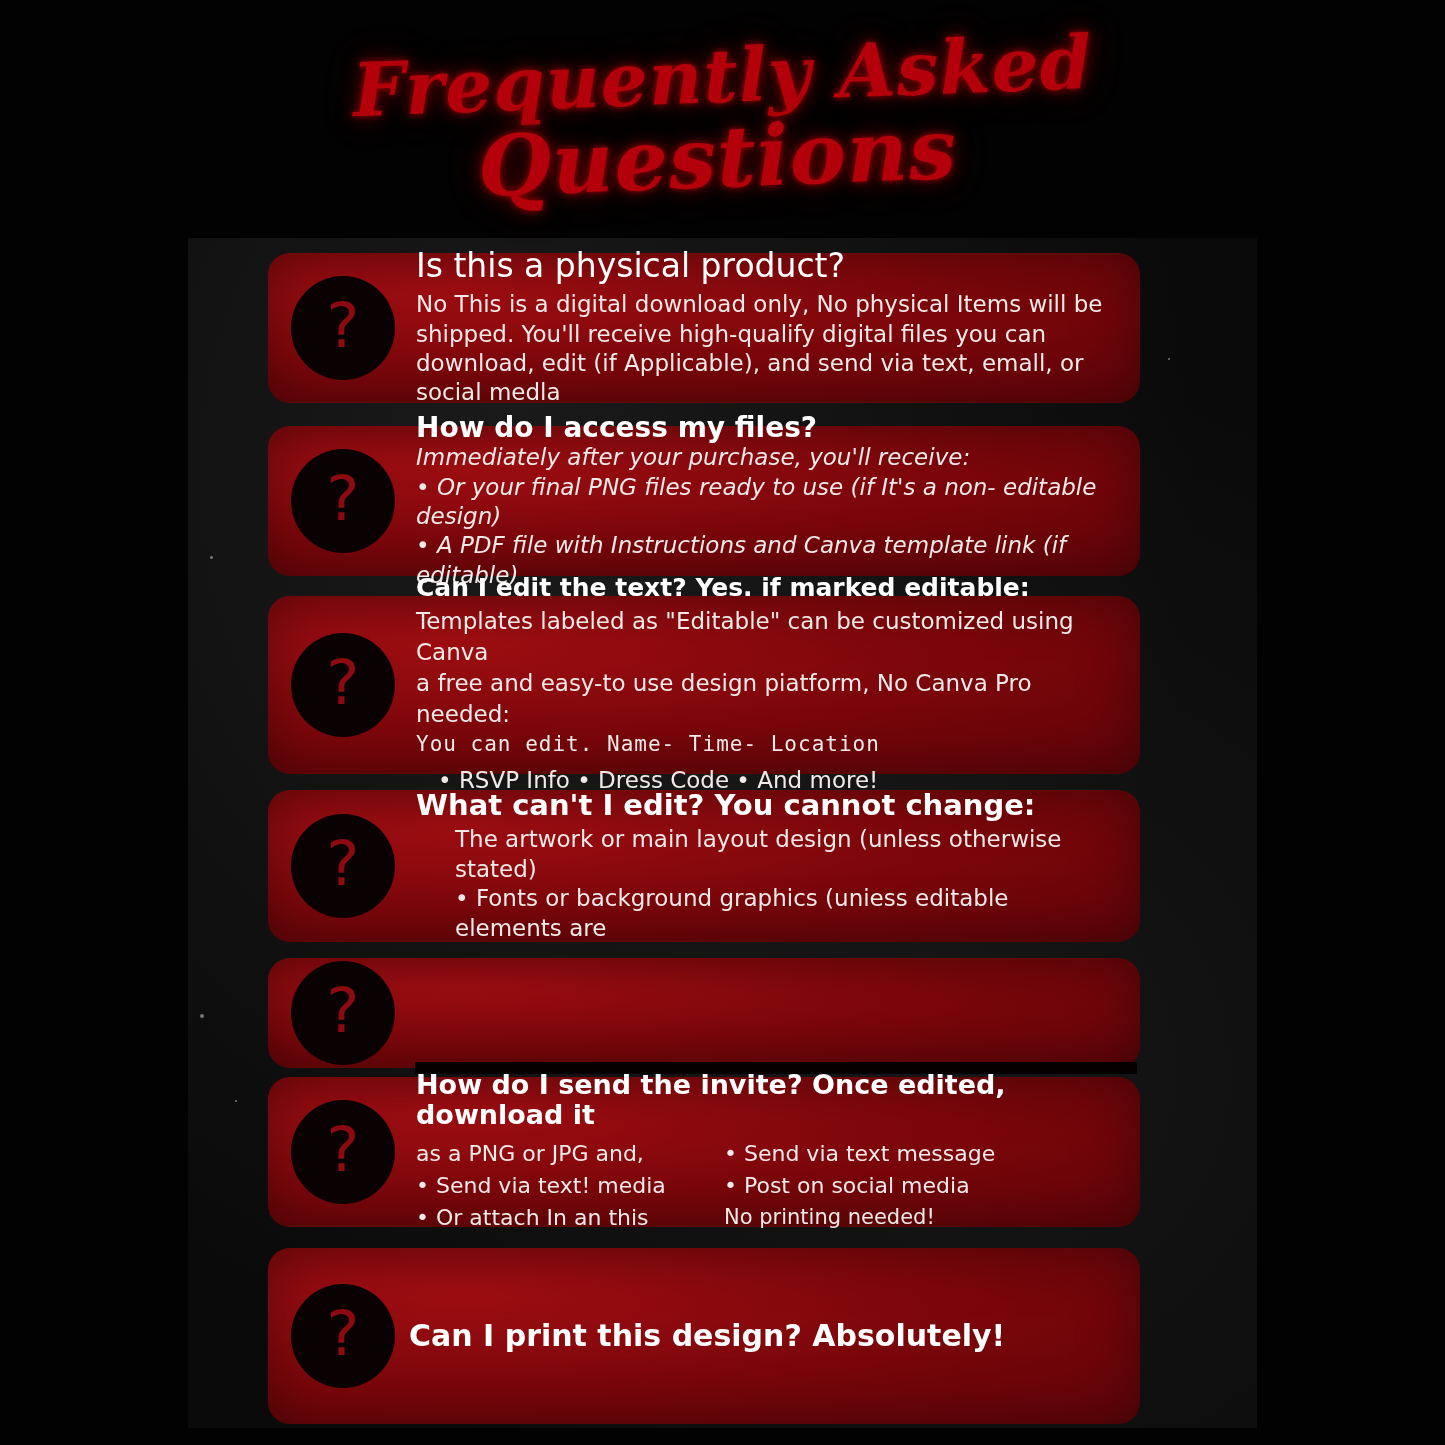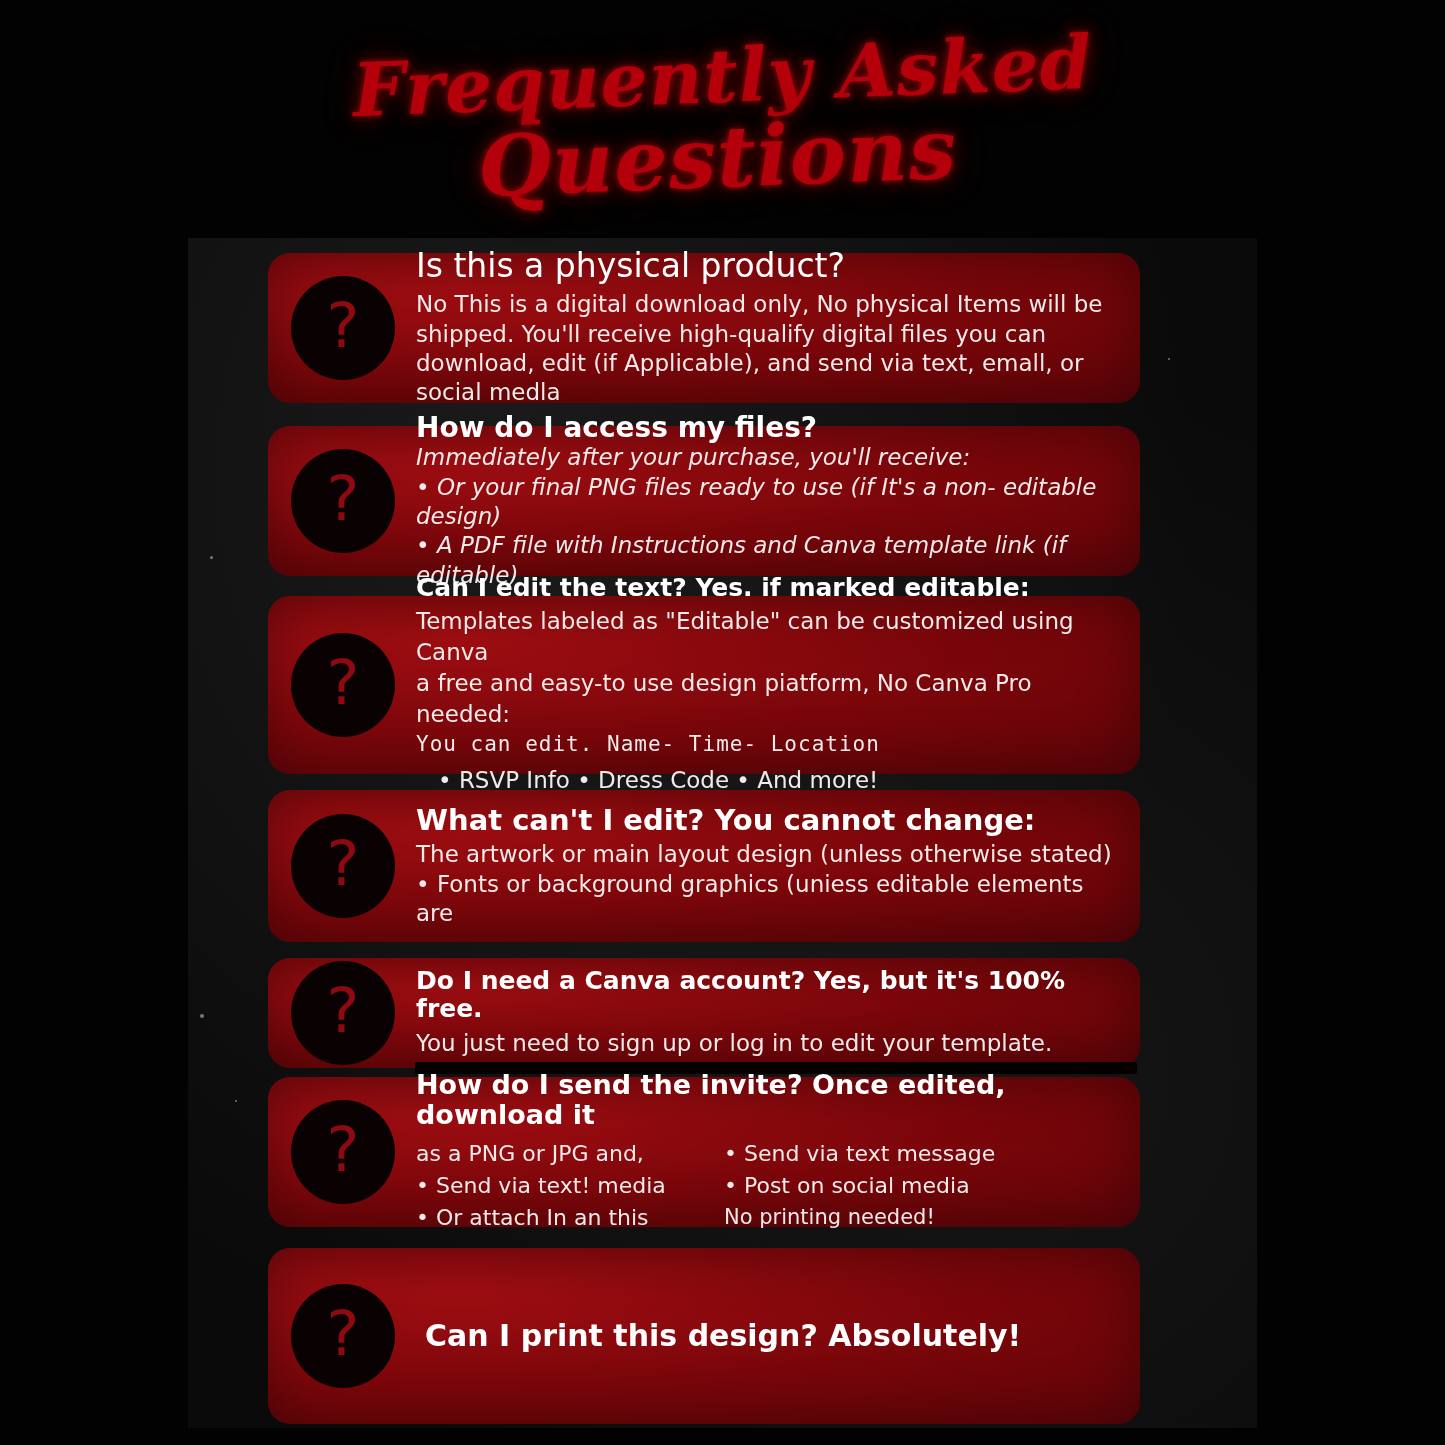--- a/index.html
+++ b/index.html
@@ -139,40 +139,40 @@
   #card2 .a { font-size: 23px; font-style: italic; }
 
   #card3 { top: 596px; height: 178px; }
   #card3 .q { font-size: 25px; margin-bottom: 4px; }
   #card3 .a { font-size: 23px; line-height: 1.34; }
   #card3 .a-mono { font-size: 21px; line-height: 1.5; }
   #card3 .bullets { font-size: 23px; margin-top: 4px; padding-left: 22px; }
 
   #card4 { top: 790px; height: 152px; }
   #card4 .q { font-size: 29px; margin-bottom: 4px; }
-  #card4 .a { font-size: 23px; }
+  #card4 .a { font-size: 23px; margin-left: 39px; }
 
   #card5 { top: 958px; height: 110px; }
   #card5 .q { font-size: 25px; margin-bottom: 6px; }
   #card5 .a { font-size: 23px; }
 
   #card6 { top: 1077px; height: 150px; }
   #card6 .q { font-size: 27px; margin-bottom: 8px; }
   #card6 .cols {
     display: flex;
     gap: 18px;
   }
   #card6 .col-left { width: 290px; }
   #card6 .col-right { width: 330px; }
   #card6 .a { font-size: 22px; line-height: 1.45; }
   #card6 .a.small { font-size: 21px; }
 
   #card7 { top: 1248px; height: 176px; }
   #card7 .q { font-size: 30px; }
-  #card7 .content { left: 157px; }
+  #card7 .content { left: 141px; }
 
   
   .divider {
     position: absolute;
     left: 415px;
     top: 1062px;
     width: 722px;
     height: 12px;
     background: #050101;
     border-radius: 2px;
@@ -237,24 +237,20 @@
     <div class="content">
       <div class="q">What can't I edit? You cannot change:</div>
       <div class="a">The artwork or main layout design (unless otherwise stated)</div>
       <div class="a">• Fonts or background graphics (uniess editable elements are</div>
     </div>
   </div>
 
   <div class="card" id="card5">
     <div class="qmark">
       <span>?</span>
-    </div>
-    <div class="content">
-      <div class="q">Do I need a Canva account? Yes, but it's 100% free.</div>
-      <div class="a">You just need to sign up or log in to edit your template.</div>
     </div>
   </div>
 
   <div class="divider"></div>
 
   <div class="card" id="card6">
     <div class="qmark">
       <span>?</span>
     </div>
     <div class="content">

